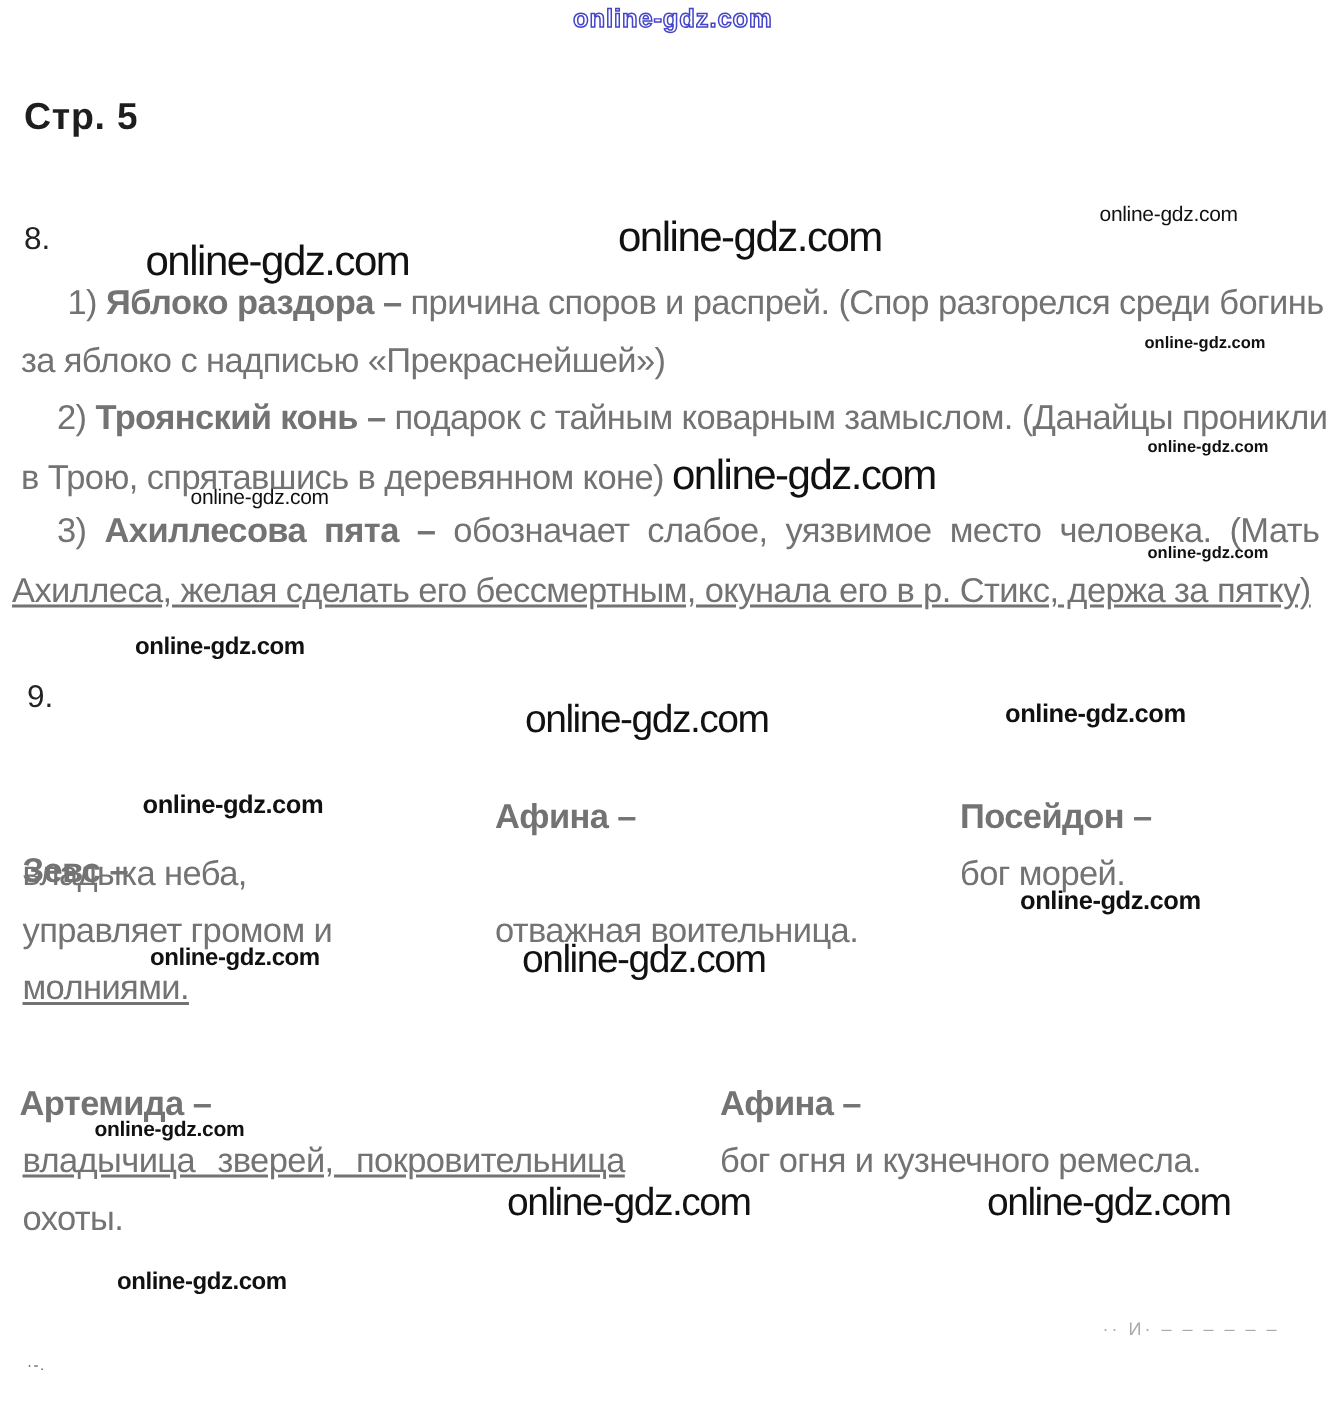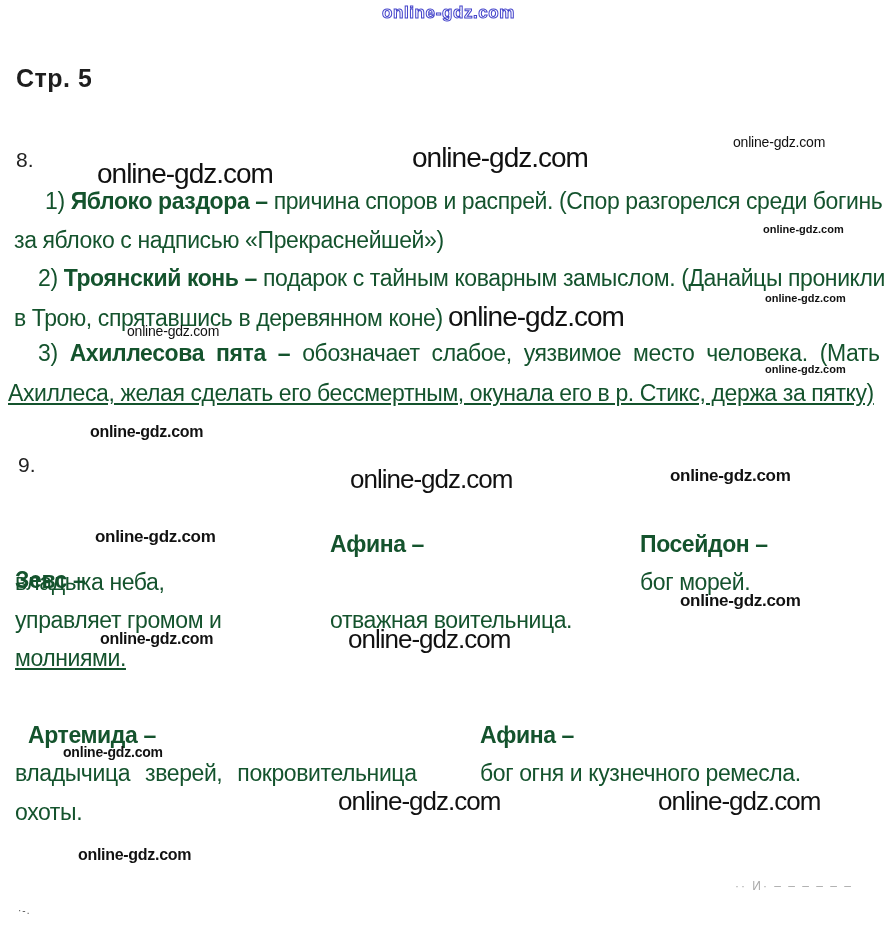--- a/index.html
+++ b/index.html
@@ -6,24 +6,24 @@
   .page {
     position: relative;
     width: 893px;
     height: 935px;
     background: #ffffff;
     overflow: hidden;
     font-family: "Liberation Sans", "DejaVu Sans", sans-serif;
     color: #1e1e1e;
   }
   .abs { position: absolute; white-space: nowrap; }
-  .txt { font-size: 23px; letter-spacing: -0.4px; color: #14532d; }
+  .txt { font-size: 23px; letter-spacing: -0.4px; color: #737373; }
   .b   { font-weight: 700; }
   .wide1 { word-spacing: 6px; }
-  .wide2 { word-spacing: 9px; }
+  .wide2 { word-spacing: 9px; text-decoration: underline; }
   .pagelabel { font-size: 25px; font-weight: 700; letter-spacing: 0.5px; }
   .secnum { font-size: 21px; color: #222; }
 
   
   .wm { color: #111; }
   .wm-big   { font-size: 28px; letter-spacing: -1px; font-weight: 400; }
   .wm-big2  { font-size: 26px; letter-spacing: -1px; font-weight: 400; }
   .wm-med   { font-size: 17px; letter-spacing: -0.3px; font-weight: 600; }
   .wm-med2  { font-size: 16px; letter-spacing: -0.3px; font-weight: 600; }
   .wm-sm    { font-size: 14px; letter-spacing: -0.2px; font-weight: 400; }
@@ -86,21 +86,21 @@
   <span class="abs wm wm-med" style="left:680px; top:591px;">online-gdz.com</span>
 
   <span class="abs txt" style="left:15px; top:607px;">управляет громом и</span>
   <span class="abs txt" style="left:330px; top:607px;">отважная воительница.</span>
 
   <span class="abs wm wm-med2" style="left:100px; top:630px;">online-gdz.com</span>
   <span class="abs wm wm-big2" style="left:348px; top:624px;">online-gdz.com</span>
 
   <span class="abs txt" style="left:15px; top:645px;text-decoration:underline;">молниями.</span>
 
-  <span class="abs txt b" style="left:28px; top:722px;">Артемида –</span>
+  <span class="abs txt b" style="left:13px; top:722px;">Артемида –</span>
   <span class="abs txt b" style="left:480px; top:722px;">Афина –</span>
   <span class="abs wm wm-smb" style="left:63px; top:744px;">online-gdz.com</span>
 
   <span class="abs txt wide2" style="left:15px; top:760px;">владычица зверей, покровительница</span>
   <span class="abs txt" style="left:480px; top:760px;">бог огня и кузнечного ремесла.</span>
 
   <span class="abs wm wm-big2" style="left:338px; top:786px;">online-gdz.com</span>
   <span class="abs wm wm-big2" style="left:658px; top:786px;">online-gdz.com</span>
 
   <span class="abs txt" style="left:15px; top:799px;">охоты.</span>

